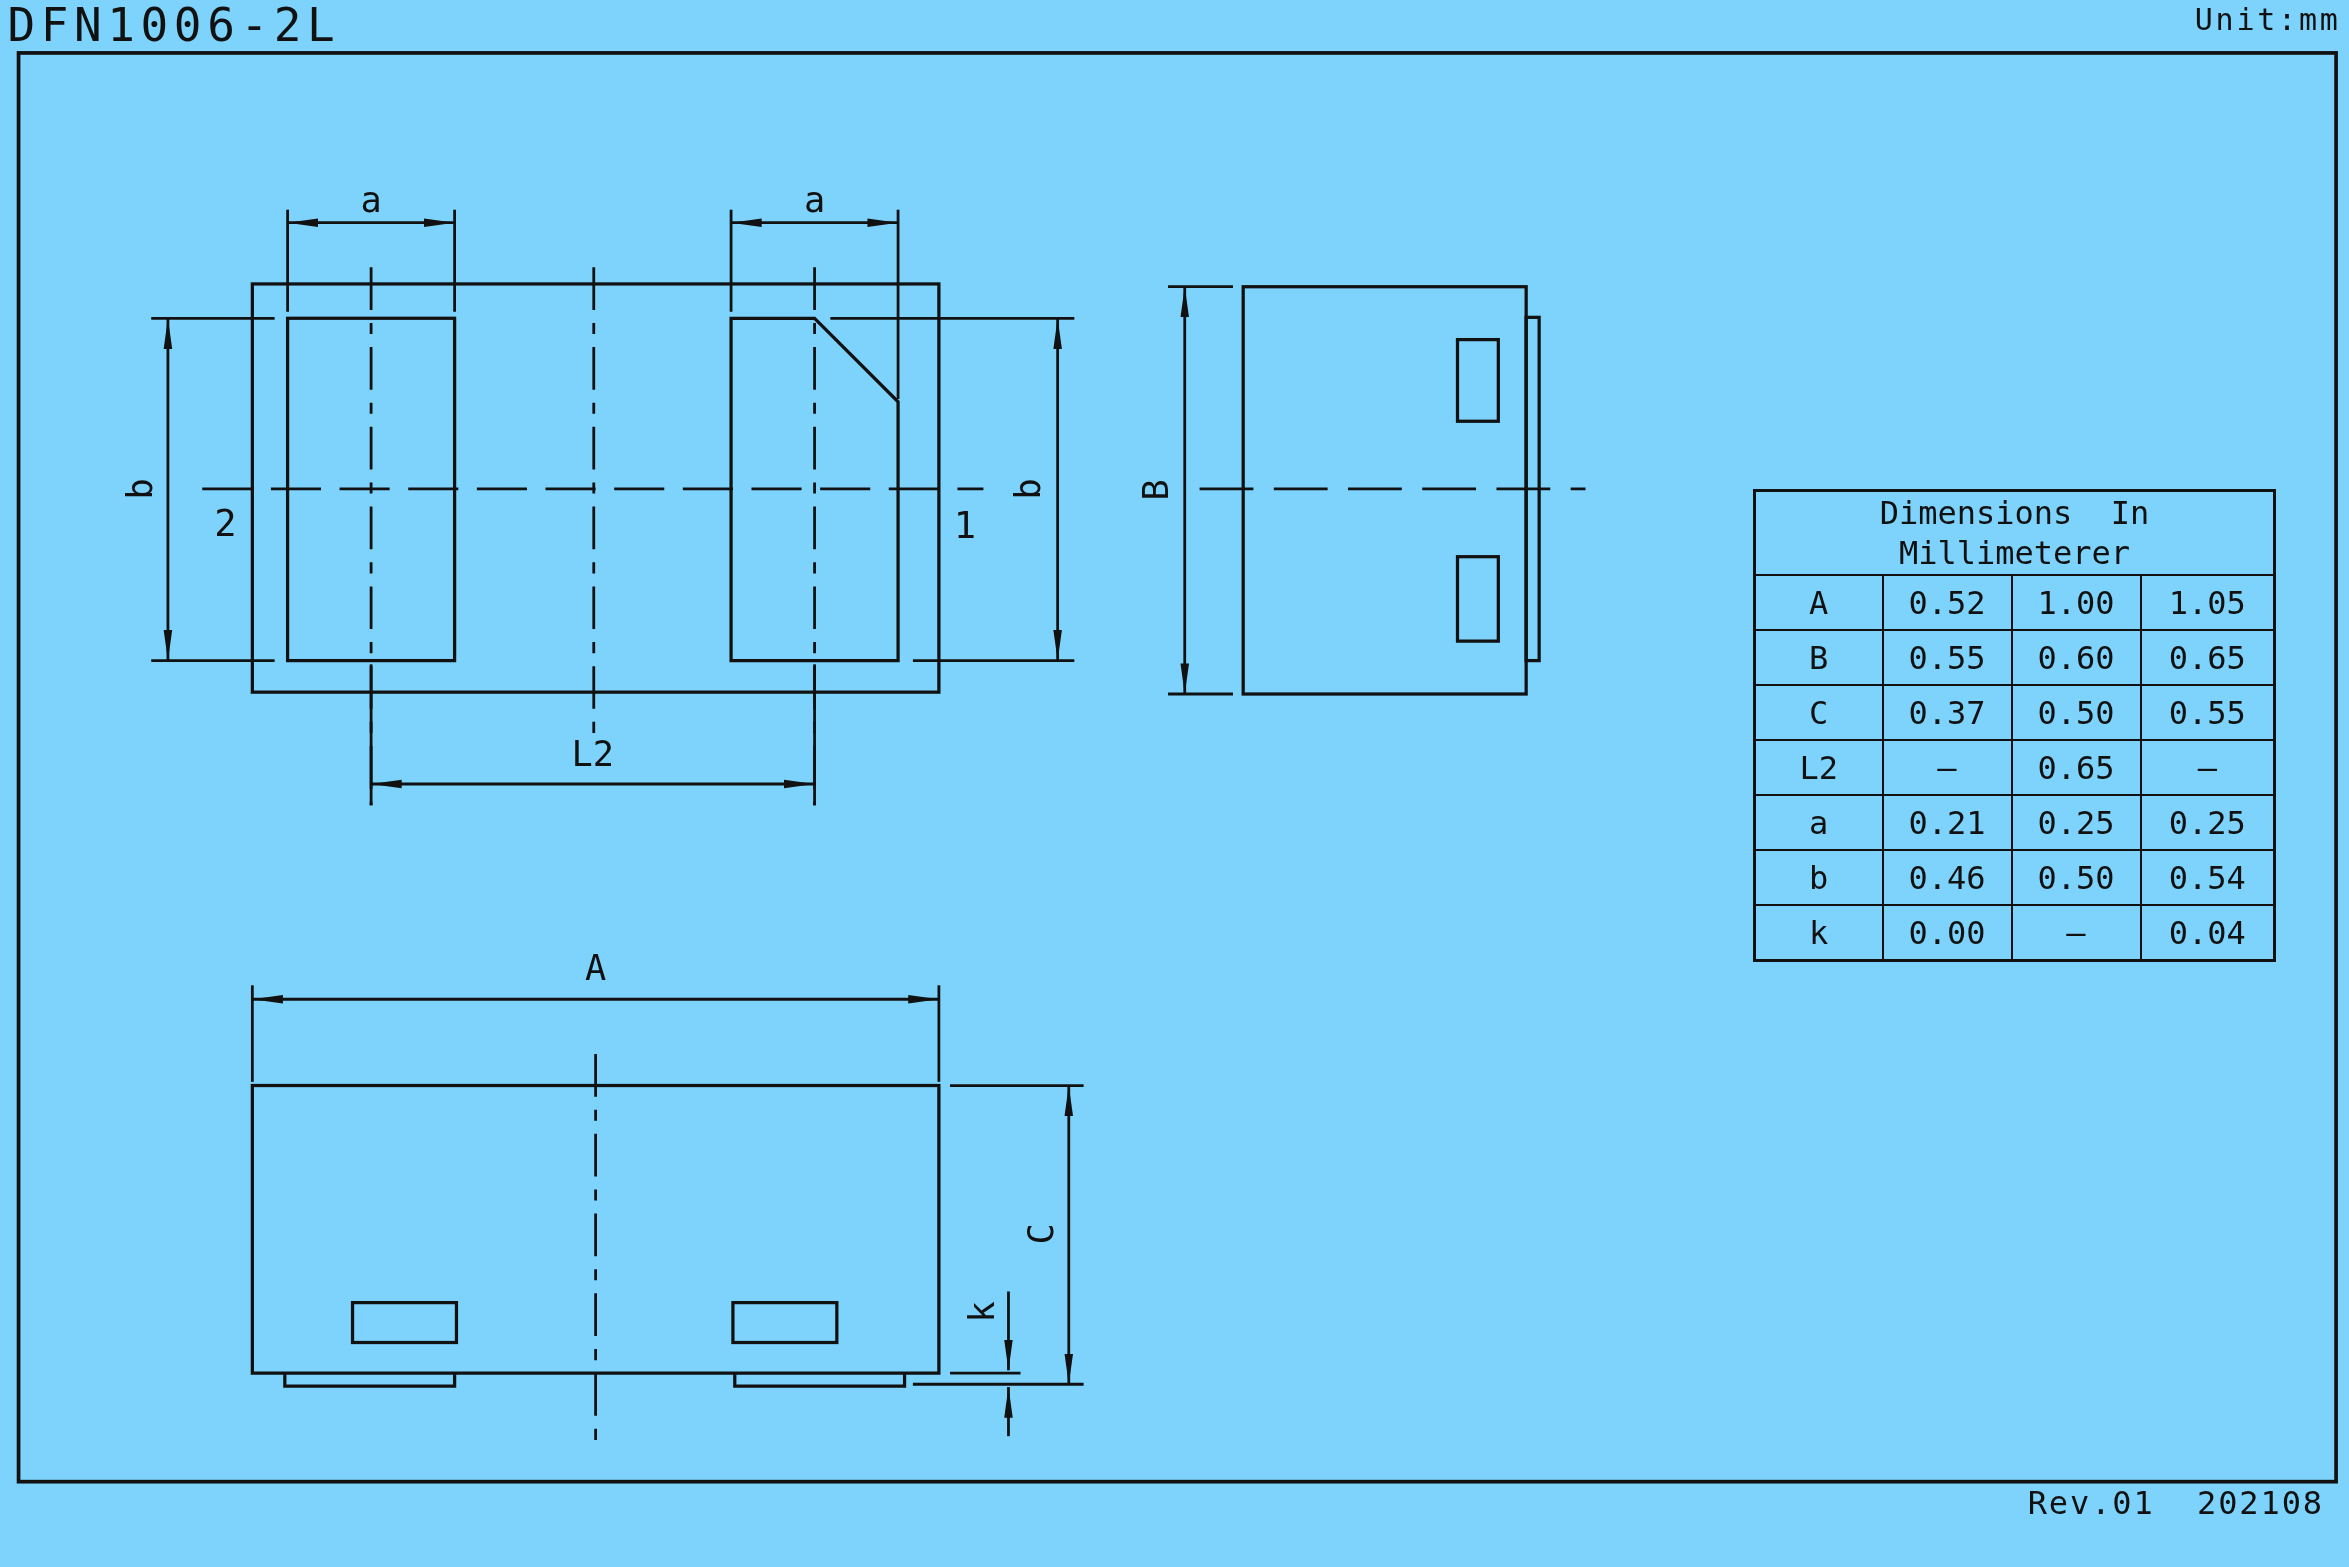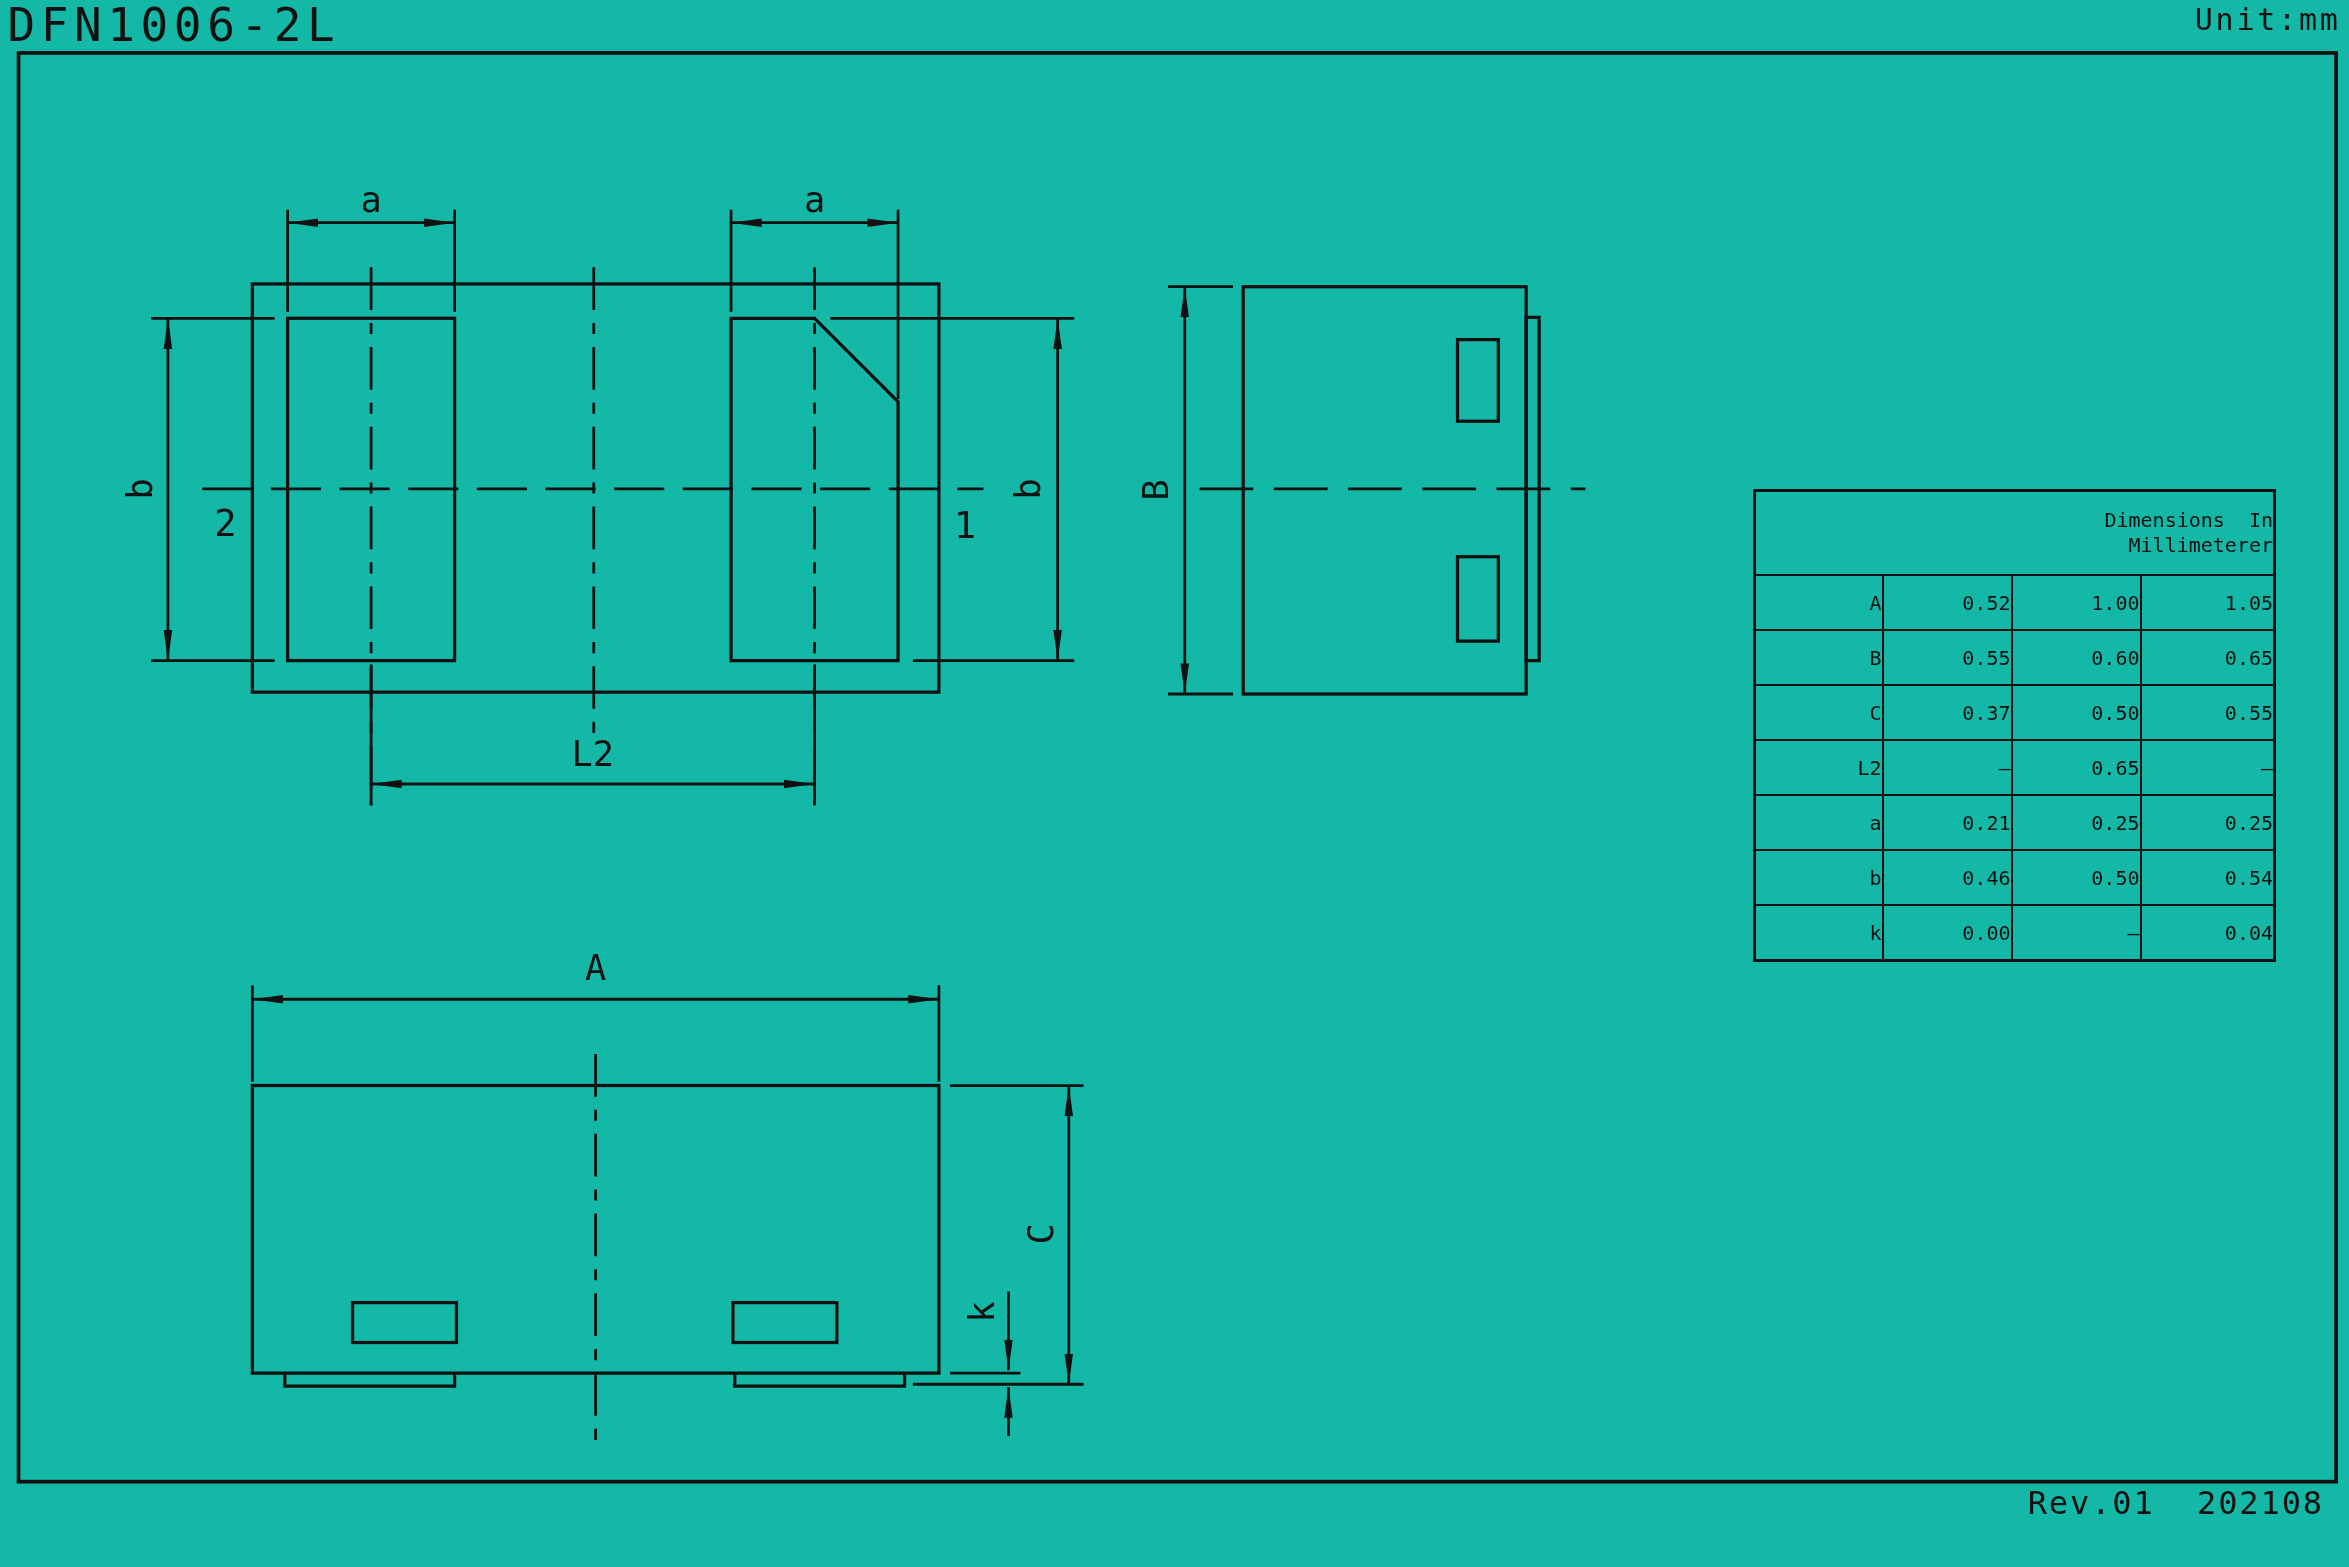--- a/index.html
+++ b/index.html
@@ -1,40 +1,40 @@
 <!DOCTYPE html>
 <html style="font-size:15px"><head>
 <meta charset="utf-8">
 <style>
   html,body{margin:0;padding:0;background:#ffffff;}
   #sheet{
     position:relative;
     width:2350px;height:1568px;
-    background:#14b8a6;
+    background:#7dd3fc;
     font-family:"DejaVu Sans Mono", monospace;
     color:#111;
     overflow:hidden;
   }
   #sheet svg{position:absolute;left:0;top:0;}
   .hdr-title{
     position:absolute;left:7.4px;top:-1.9px;
     font-size:46px;letter-spacing:5.6px;white-space:pre;
   }
   .hdr-unit{
     position:absolute;right:9.3px;top:1.9px;
     font-size:30px;letter-spacing:2.8px;white-space:pre;
   }
   .footer-rev{
     position:absolute;right:26px;top:1484px;
     font-size:32px;letter-spacing:1.9px;white-space:pre;
   }
   .dim-table{
     position:absolute;left:1753px;top:489px;width:520px;
     border-collapse:collapse;table-layout:fixed;
-    font-size:20px;text-align:right;
+    font-size:32px;text-align:center;
   }
   .dim-table td,.dim-table th{
     border:2.8px solid #111;
     padding:0;font-weight:normal;
     overflow:hidden;
   }
   .dim-table{border:3.7px solid #111;}
   .dim-table .t-title{height:82px;border-bottom:2.8px solid #111;}
   .dim-table .t-title div{white-space:pre;line-height:1.25;}
   .dim-table .hrow th{height:56px;}

